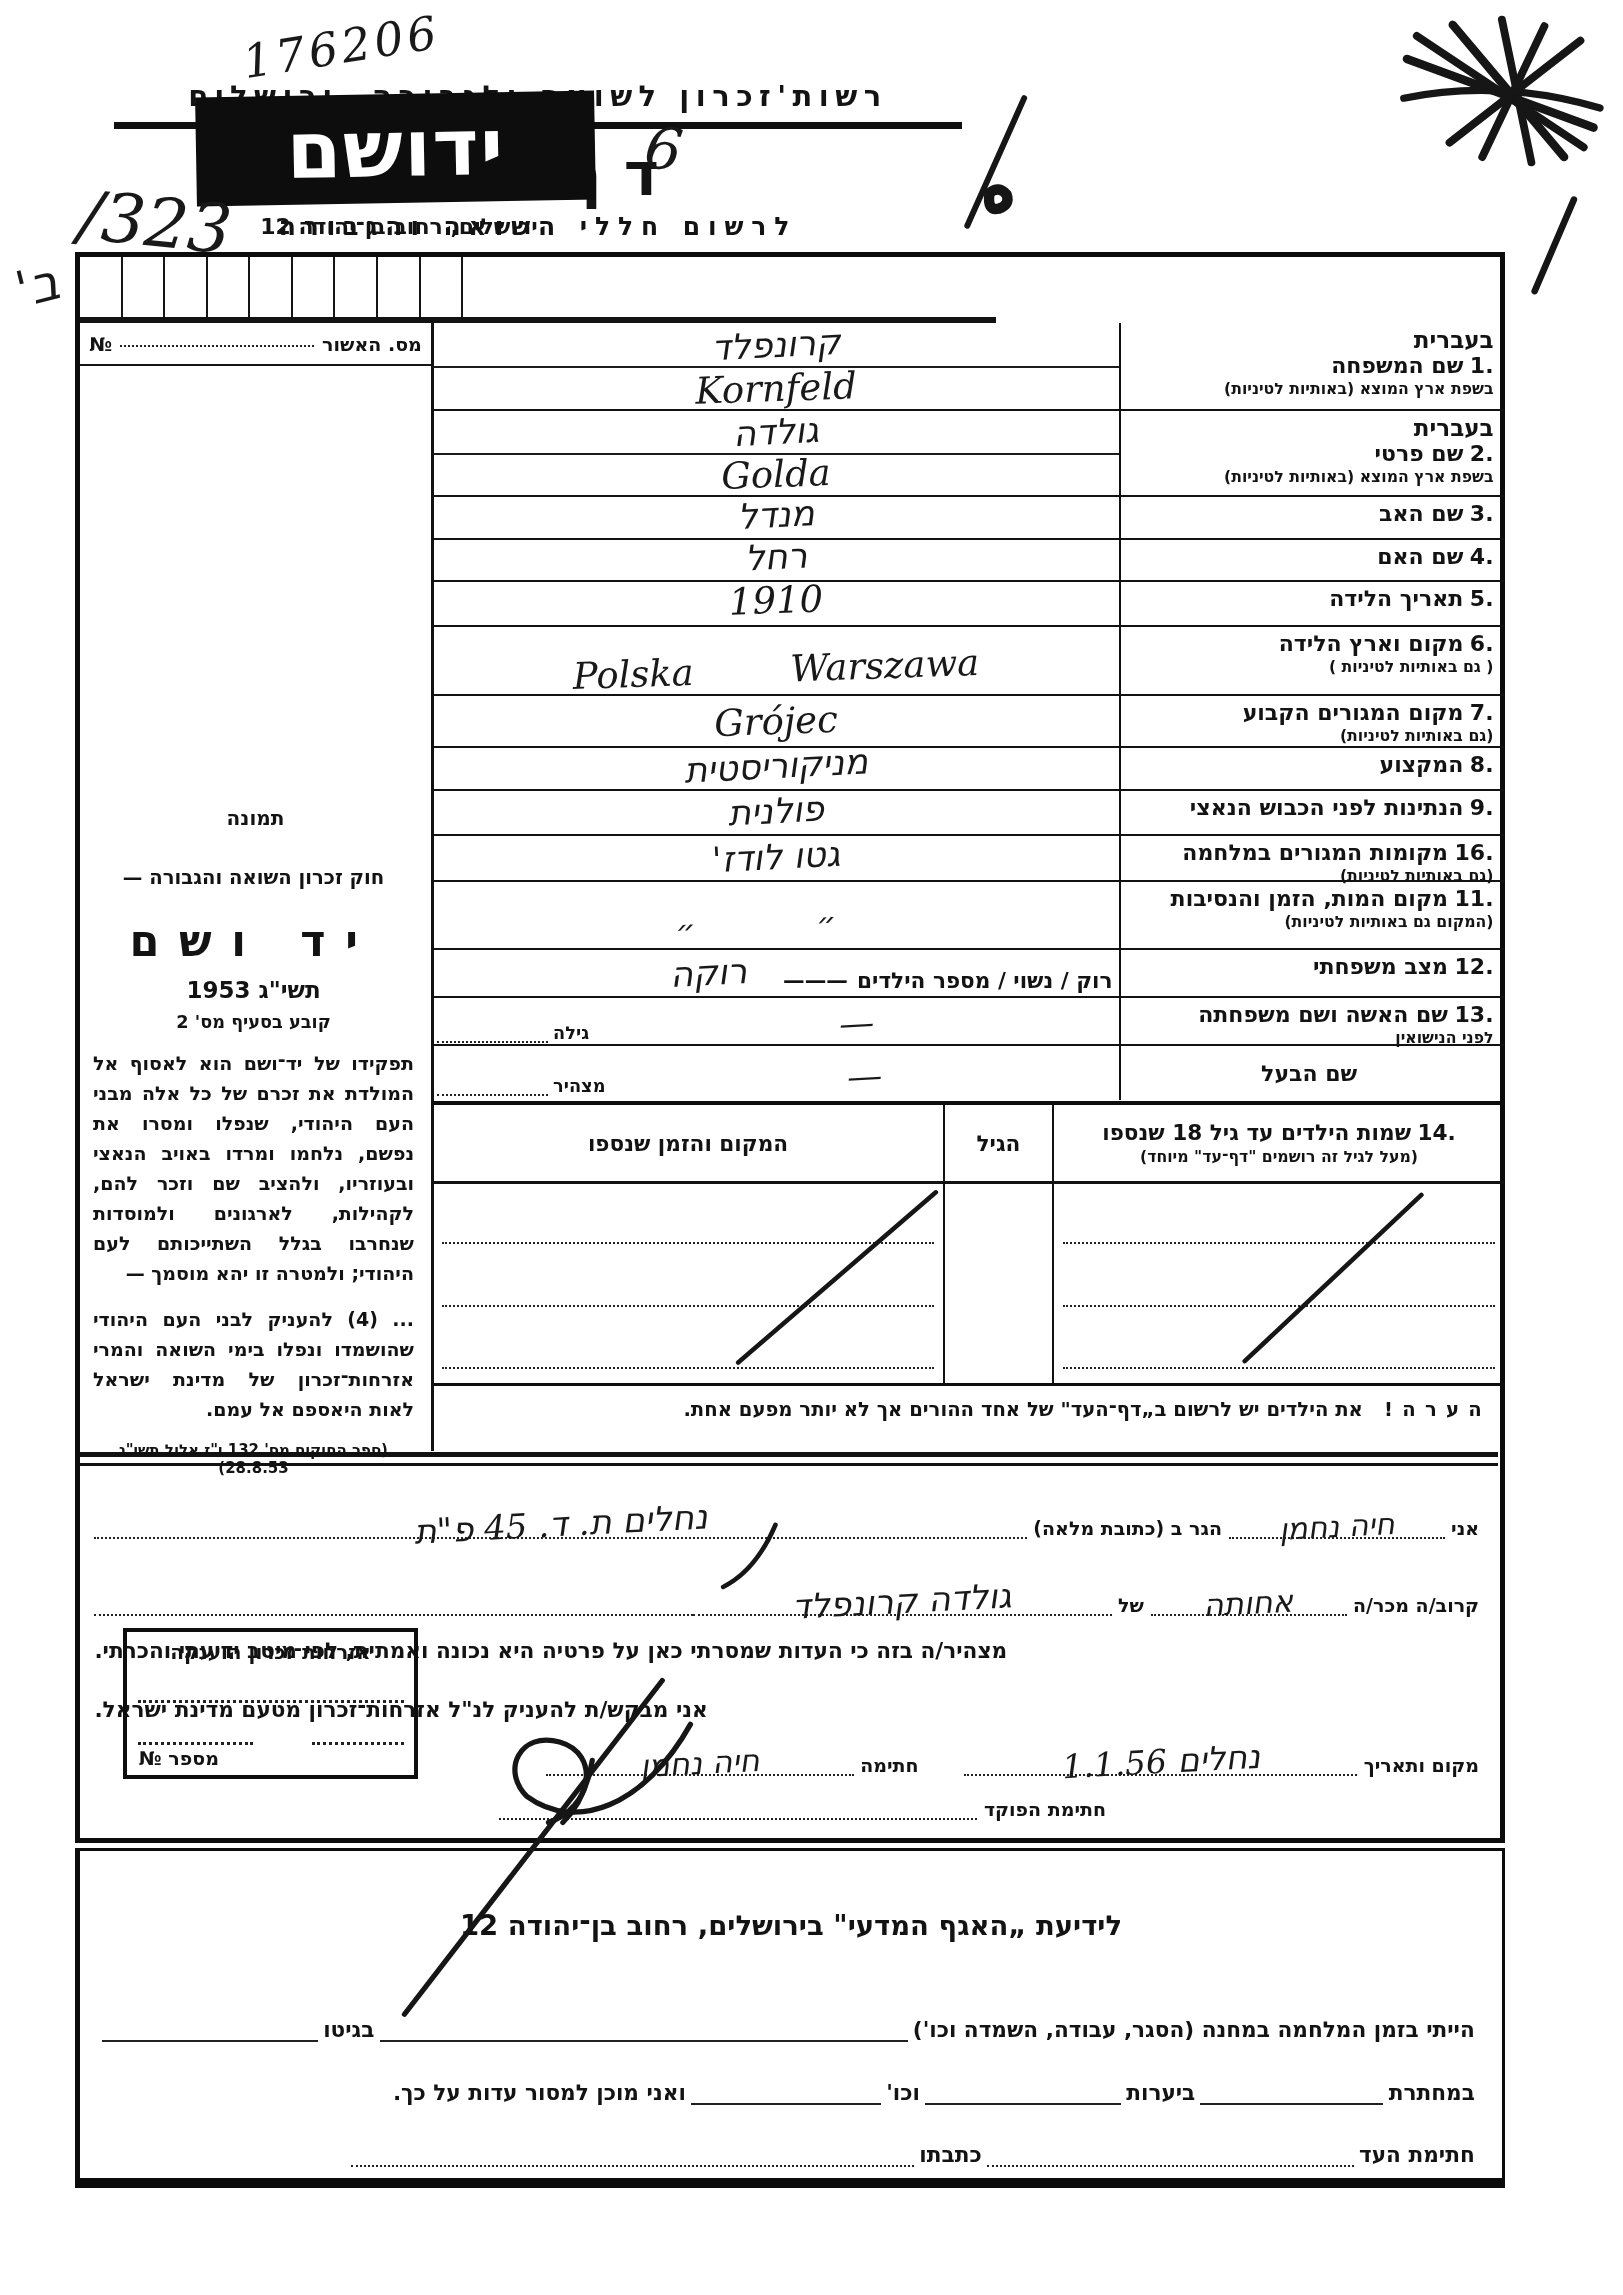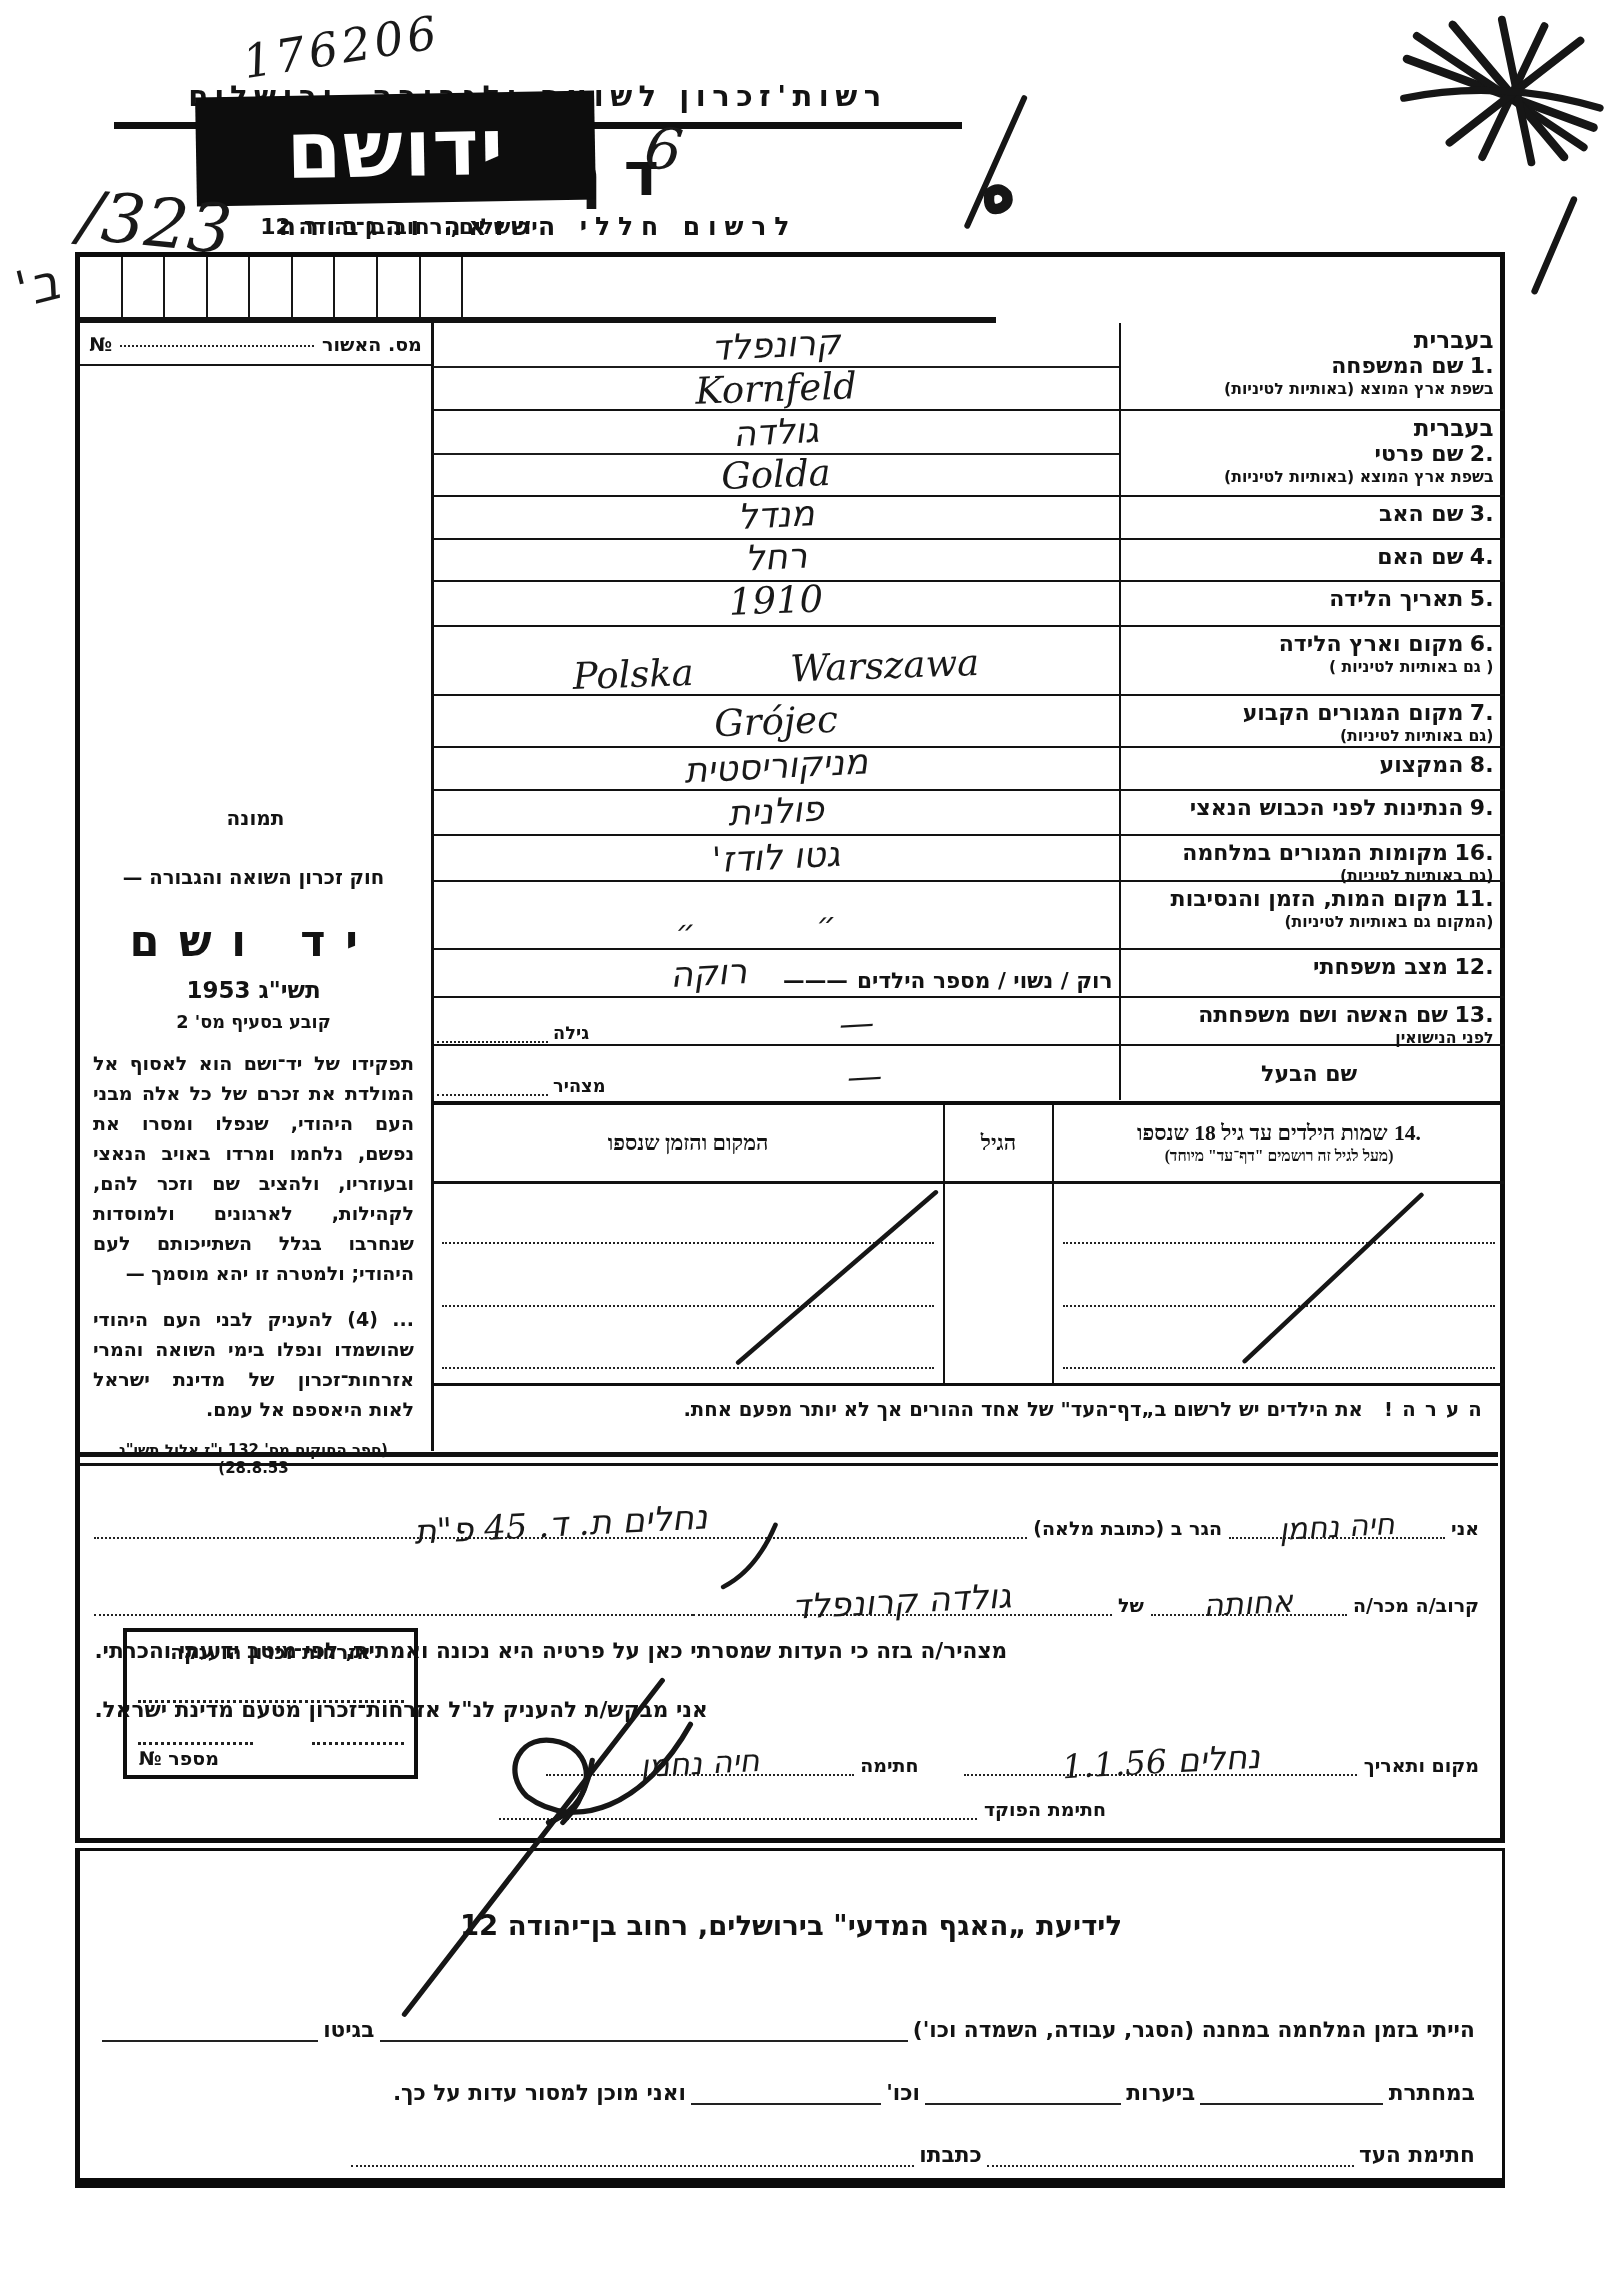--- a/index.html
+++ b/index.html
@@ -77,21 +77,21 @@
 
   
   .table14{position:absolute;left:353px;top:844px;width:1071px;height:285px;
            border-top:4.6px solid #0e0e0e;border-bottom:3.9px solid #0e0e0e;
            display:flex;box-sizing:border-box;}
   .tcol{position:relative;box-sizing:border-box;}
   .t-names{width:452px;border-left:2.6px solid #121212;}
   .t-age{width:109px;border-left:2.6px solid #121212;}
   .t-place{flex:1;}
   .t-head{height:76px;border-bottom:3.3px solid #121212;display:flex;flex-direction:column;
-          align-items:center;justify-content:center;font-family:Liberation Serif, serif;}
+          align-items:center;justify-content:center;}
   .t-head .flabel{font-size:21.6px;}
   .dotline{position:absolute;left:9.2px;right:9.2px;border-bottom:2px dotted #222;}
 
   
   .noterow{position:absolute;left:356px;top:1141px;right:9.2px;font-size:19.6px;font-weight:bold;text-align:right;}
   .note-t{letter-spacing:9.2px;margin-left:14.4px;}
   .decl-line{position:absolute;left:14.4px;right:14.4px;display:flex;align-items:flex-end;}
   .d-lbl{font-size:19px;font-weight:bold;white-space:nowrap;padding:0 6.5px;}
   .blank{border-bottom:2.6px dotted #222;position:relative;text-align:center;}
   .blank .hand{position:relative;top:6.5px;}

